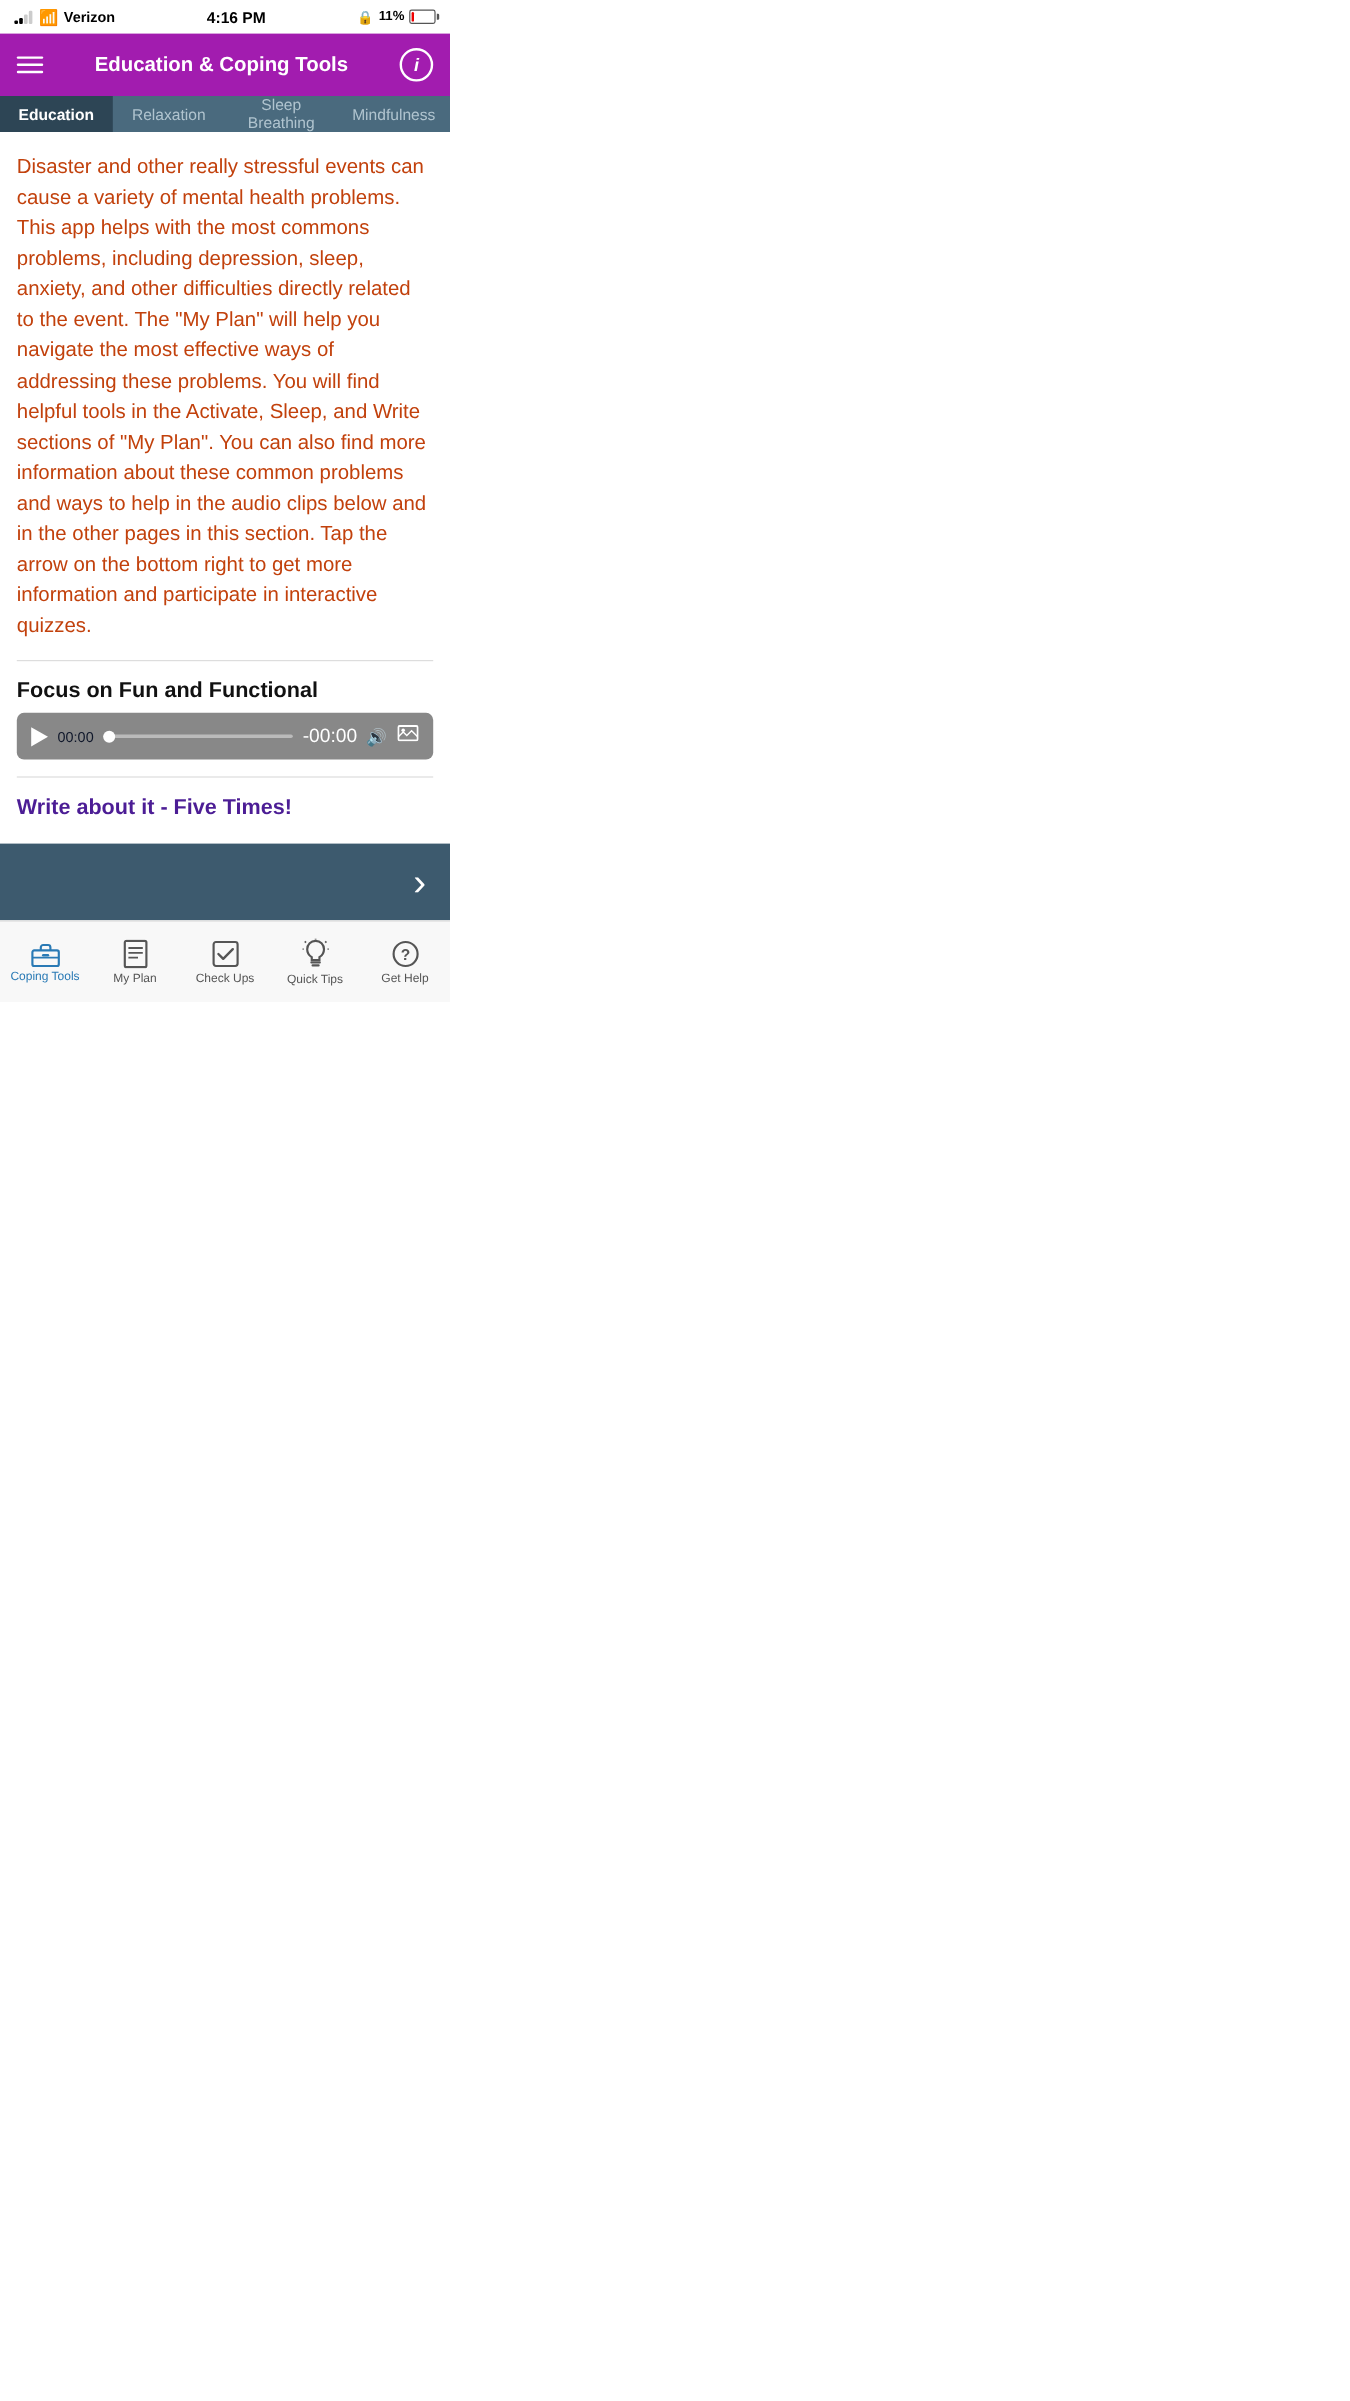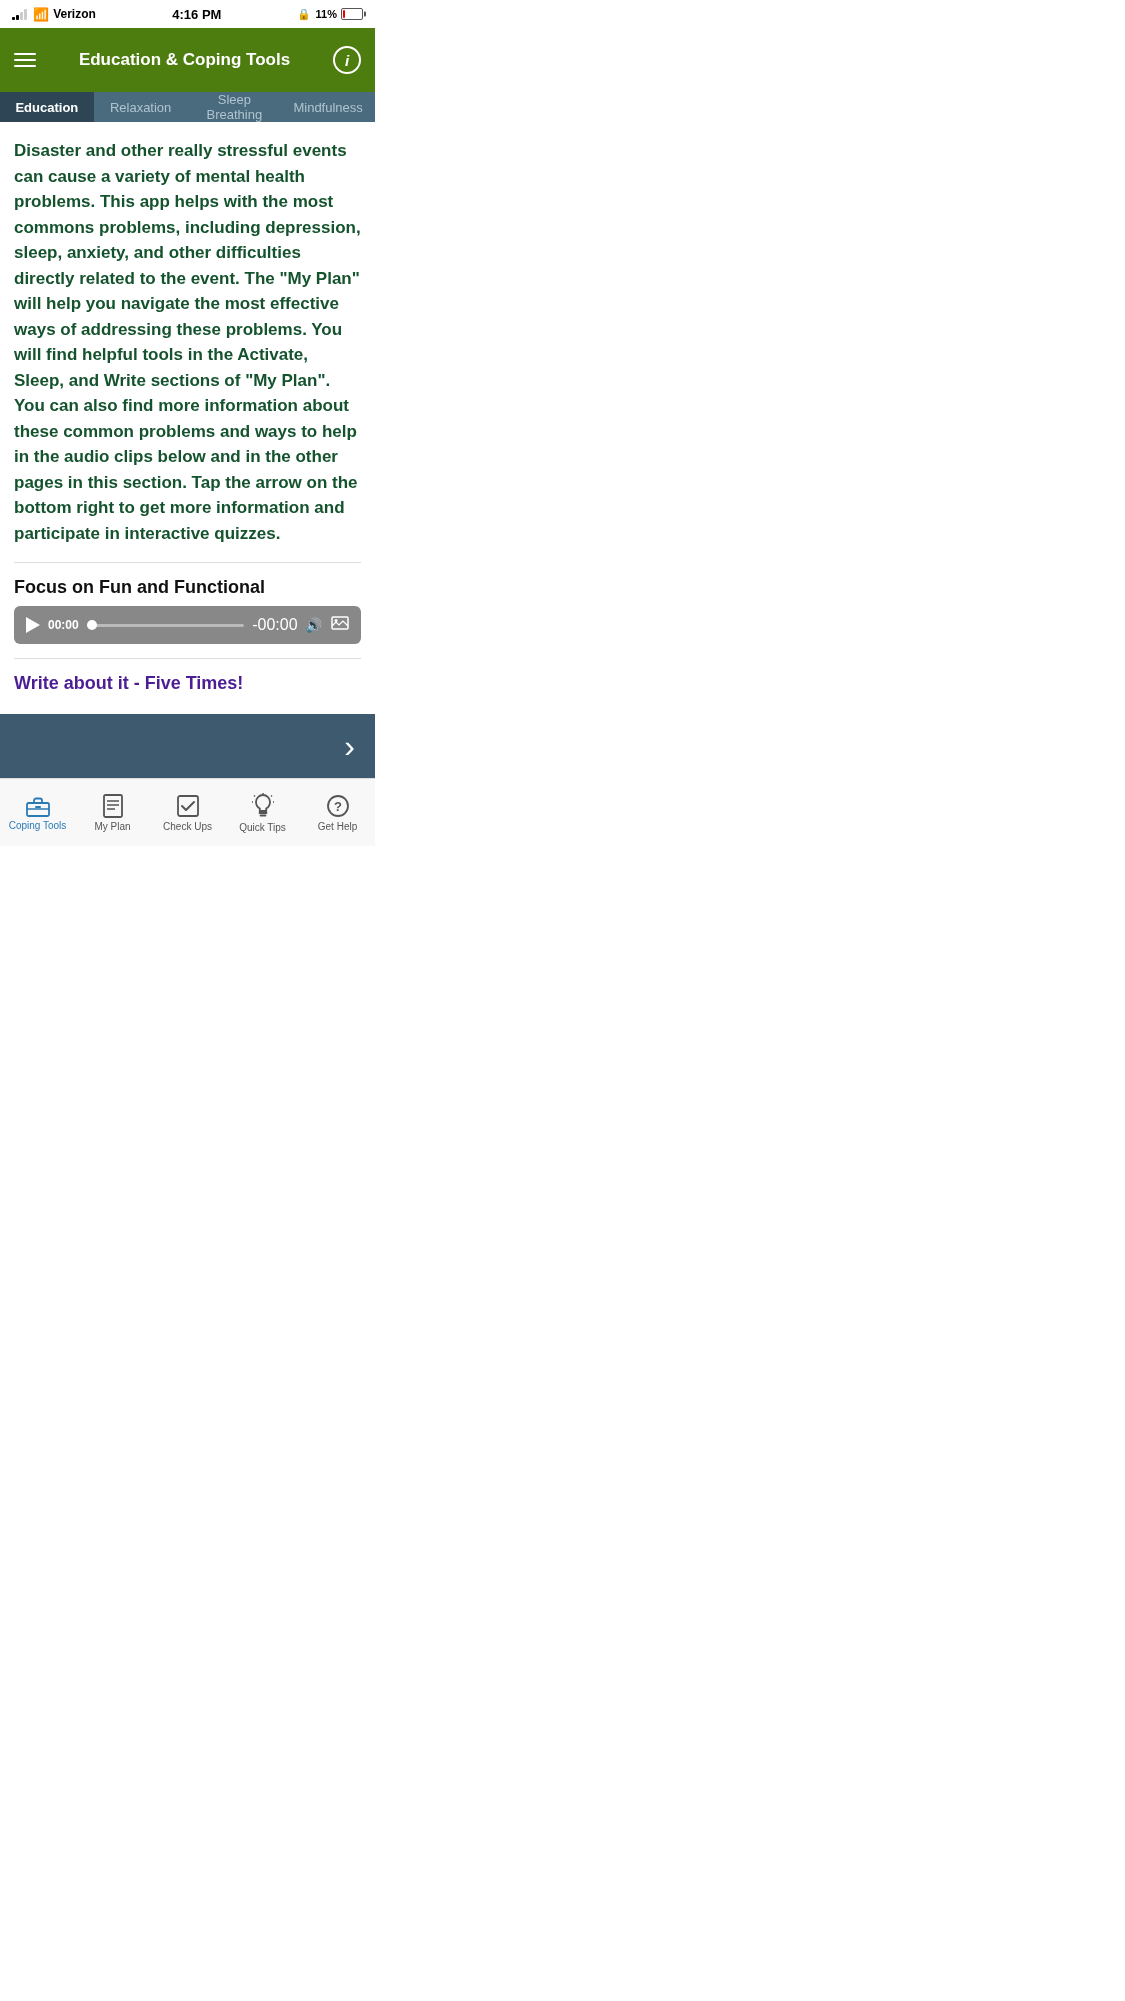--- a/index.html
+++ b/index.html
@@ -85,26 +85,26 @@
     .battery-fill {
       height: 100%;
       width: 11%;
       background: #e00;
       border-radius: 1px;
     }
     .battery-pct { font-size: 11px; font-weight: 700; }
 
     
     .header {
-      background: #4d7c0f;
+      background: #a21caf;
       display: flex;
       align-items: center;
       justify-content: space-between;
       padding: 10px 14px;
-      height: 64px;
+      height: 52px;
     }
     .hamburger {
       display: flex;
       flex-direction: column;
       gap: 4px;
       cursor: pointer;
     }
     .hamburger span {
       display: block;
       width: 22px;
@@ -159,23 +159,23 @@
       font-weight: 700;
     }
 
     
     .content {
       padding: 16px 14px 12px 14px;
       background: #fff;
     }
     .main-text {
       font-size: 17px;
-      font-weight: 700;
+      font-weight: 400;
       line-height: 1.5;
-      color: #14532d;
+      color: #c2410c;
       margin-bottom: 16px;
     }
     .divider {
       height: 1px;
       background: #ddd;
       margin: 0 0 14px 0;
     }
 
     
     .audio-section {
@@ -198,24 +198,23 @@
     .play-btn {
       width: 0;
       height: 0;
       border-top: 8px solid transparent;
       border-bottom: 8px solid transparent;
       border-left: 14px solid #fff;
       cursor: pointer;
       flex-shrink: 0;
     }
     .time-start {
-      color: #ffffff;
+      color: #0f172a;
       font-size: 12px;
       white-space: nowrap;
-      font-weight: bold;
     }
     .progress-bar {
       flex: 1;
       height: 3px;
       background: #bbb;
       border-radius: 3px;
       position: relative;
     }
     .progress-dot {
       width: 10px;

